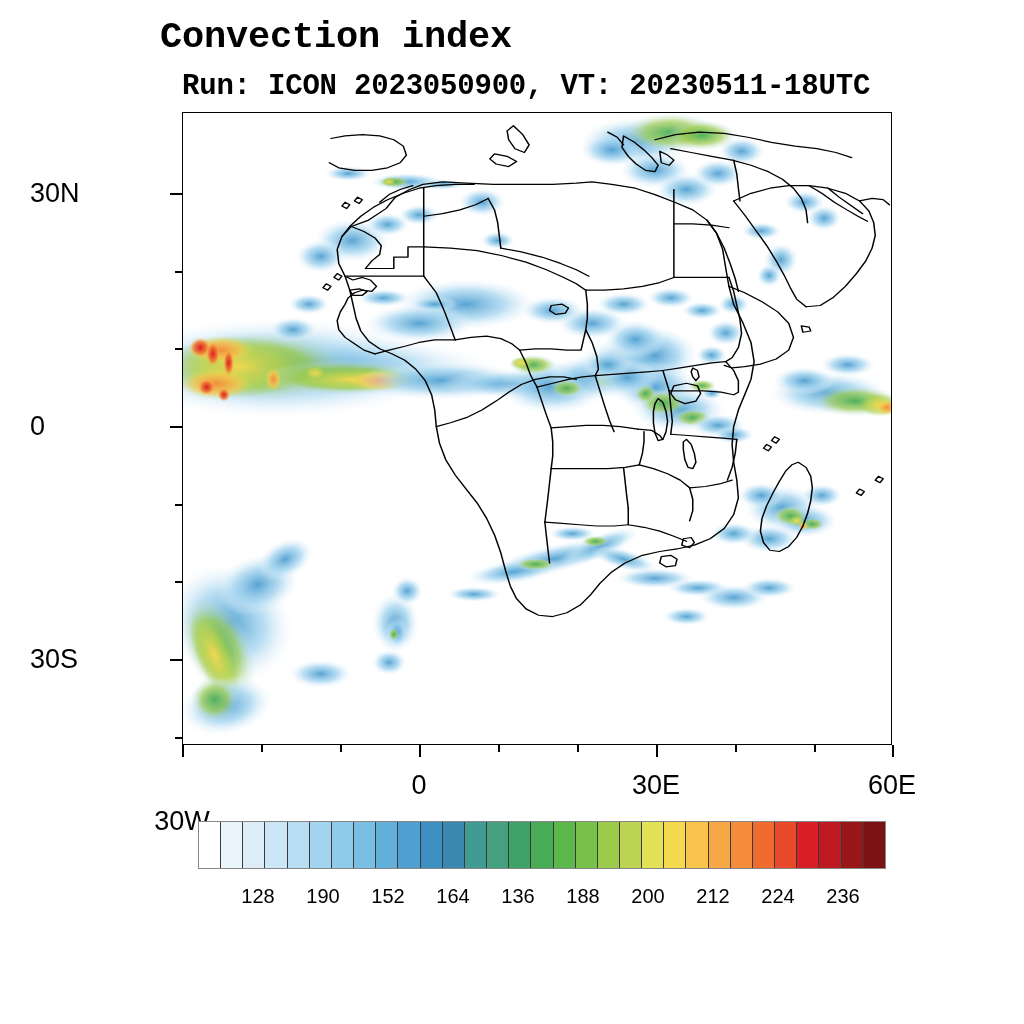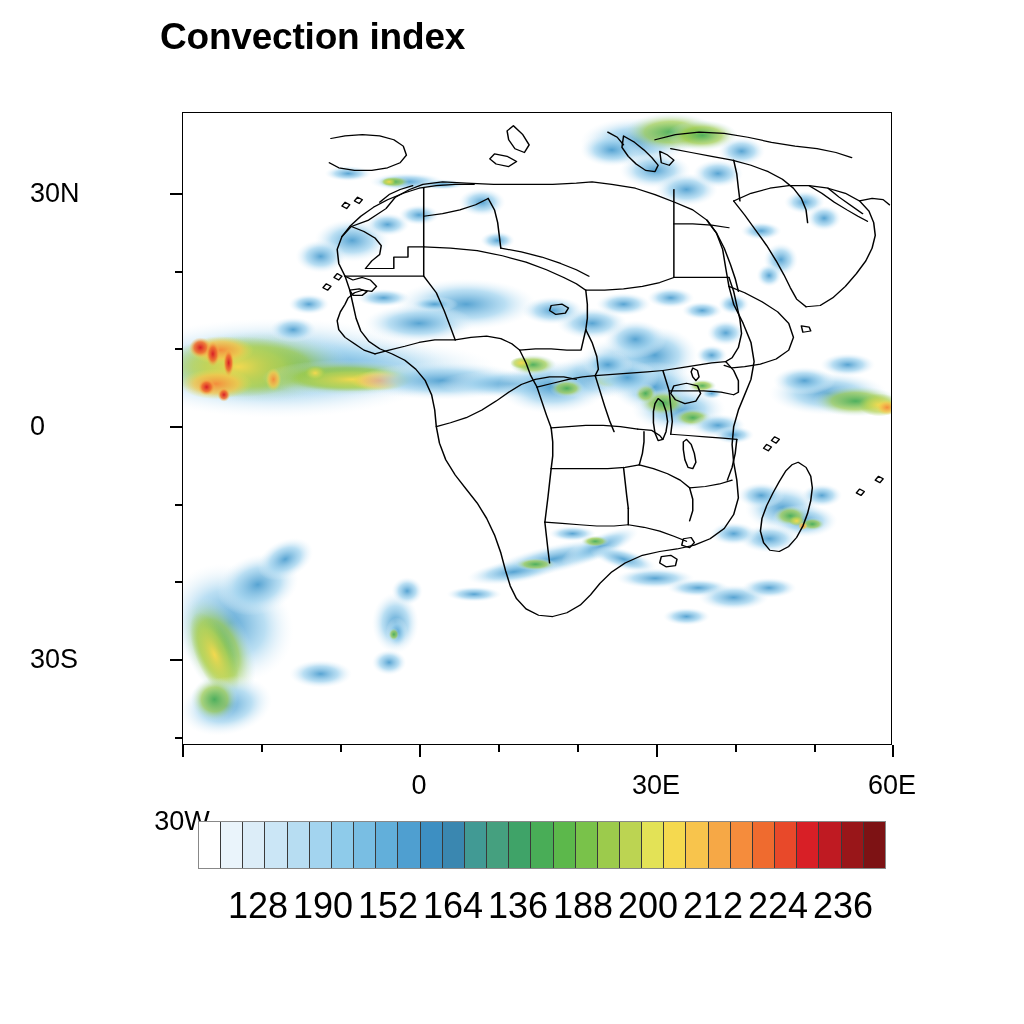--- a/index.html
+++ b/index.html
@@ -5,21 +5,21 @@
   html,body{margin:0;padding:0;}
   body{
     width:1024px;height:1024px;background:#ffffff;
     font-family:"Liberation Sans", sans-serif;
     overflow:hidden;position:relative;
   }
   #stage{position:absolute;left:0;top:0;width:1024px;height:1024px;}
 
   .ttl{
     position:absolute;font-weight:bold;color:#000;
-    white-space:nowrap;letter-spacing:-0.2px;
+    white-space:nowrap;letter-spacing:-0.2px;font-family:Liberation Mono, monospace;
   }
   #title-main{left:160px;top:16px;font-size:37px;}
   #title-sub{left:182px;top:70px;font-size:29px;}
 
   #plot{
     position:absolute;left:182px;top:112px;width:710px;height:633px;
     box-sizing:border-box;border:1.6px solid #000;background:#fff;overflow:hidden;
   }
   #mapsvg{position:absolute;left:0;top:0;width:100%;height:100%;display:block;}
 
@@ -30,30 +30,31 @@
   .xlab{text-align:center;}
   .ylab{text-align:left;}
 
   #cbar{
     position:absolute;left:198px;top:821px;width:688px;height:48px;
     box-sizing:border-box;border:1px solid #888;display:flex;
   }
   #cbar .cell{flex:1 1 0;height:100%;border-right:1px solid #3a3a3a;box-sizing:border-box;}
   #cbar .cell:last-child{border-right:none;}
   .cblab{
-    position:absolute;font-size:36px;color:#000;
+    position:absolute;font-size:20px;color:#000;
     text-align:center;white-space:nowrap;top:885px;
   }
 </style>
 </head>
 <body>
 
 <div id="stage">
 
   <div class="ttl" id="title-main">Convection index</div>
+  <div class="ttl" id="title-sub">Run: ICON 2023050900,  VT: 20230511-18UTC</div>
 
   <div id="plot">
     <svg id="mapsvg" viewBox="0 0 900 990" preserveAspectRatio="none">
       <defs>
         <clipPath id="frameClip">
             <rect x="0" y="0" width="900" height="990"></rect>
           </clipPath>
 
         <radialGradient id="gW" cx="50%" cy="50%" r="50%">
           <stop offset="0%" stop-color="#4f9fd0" stop-opacity="0.95"></stop>

